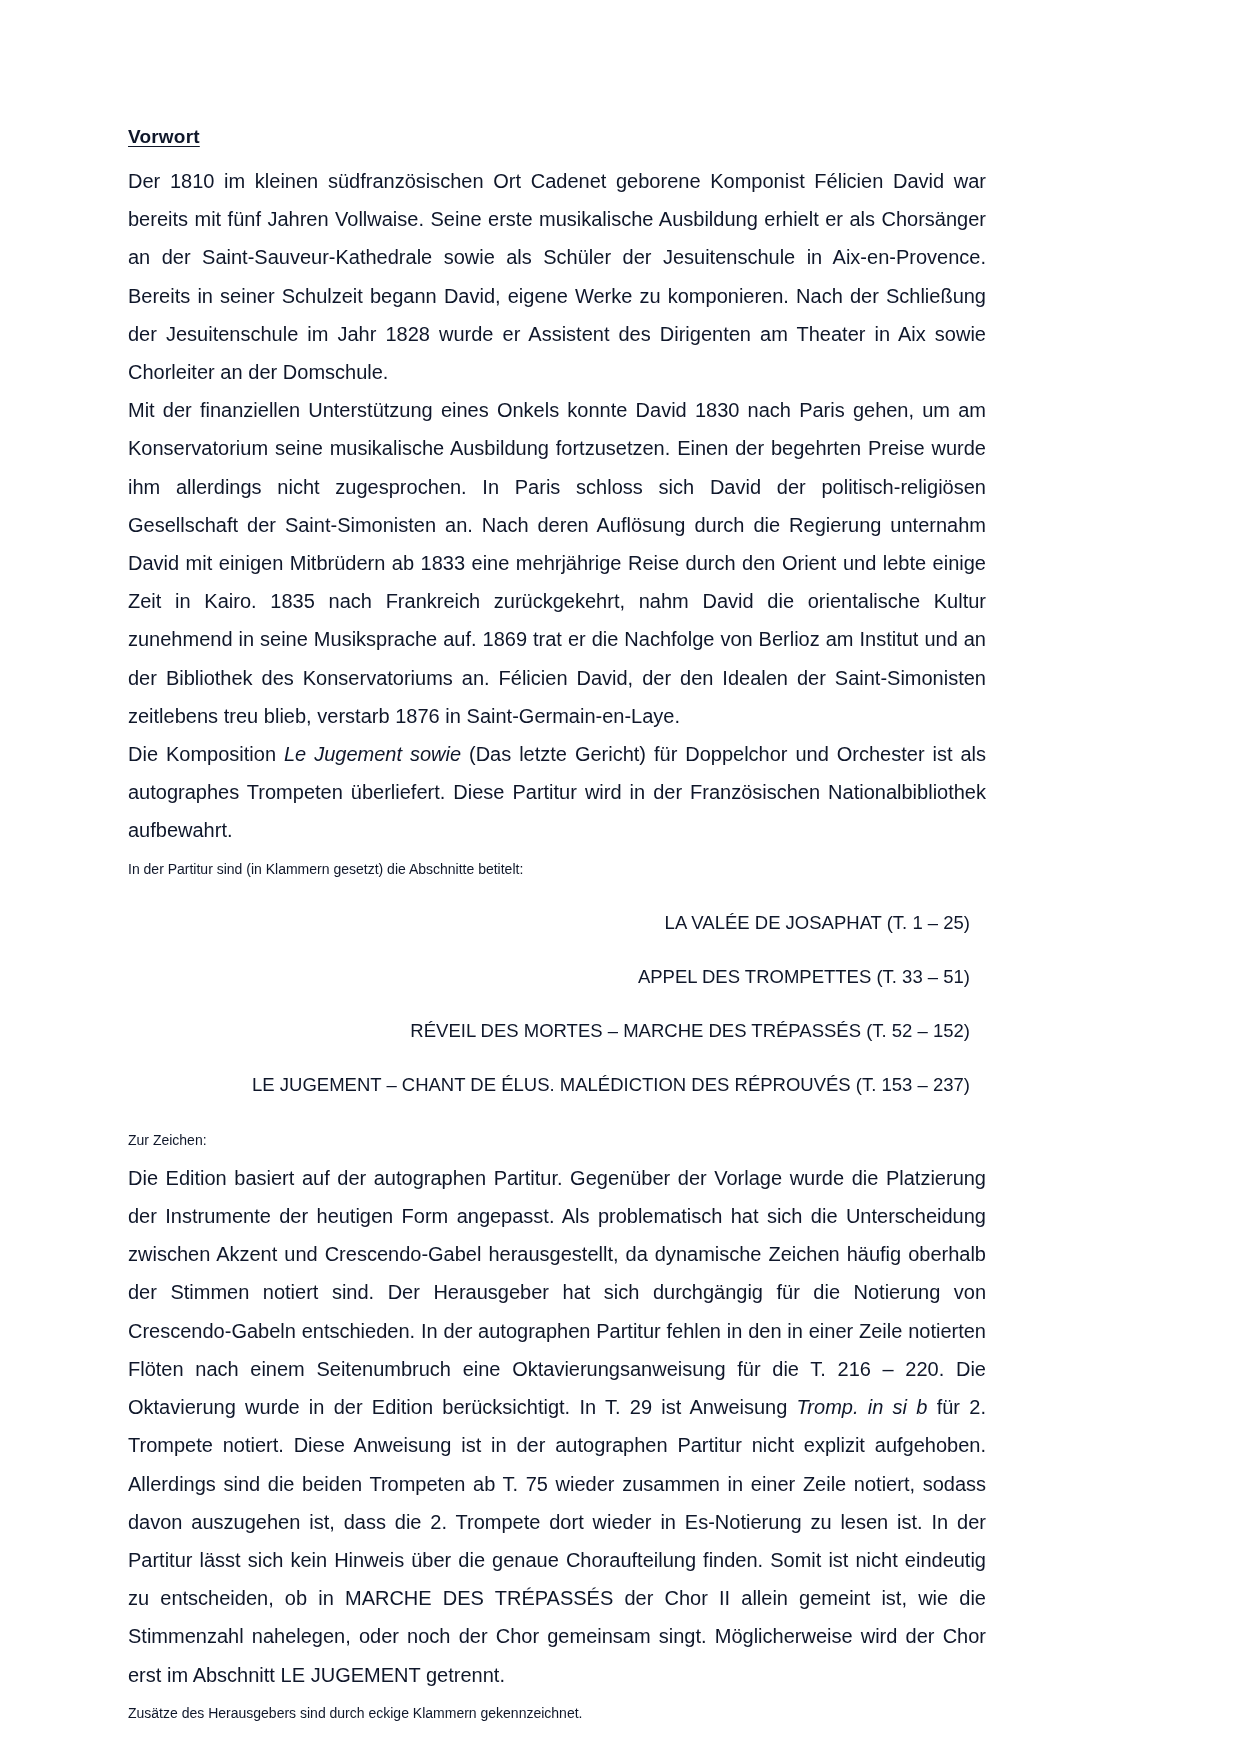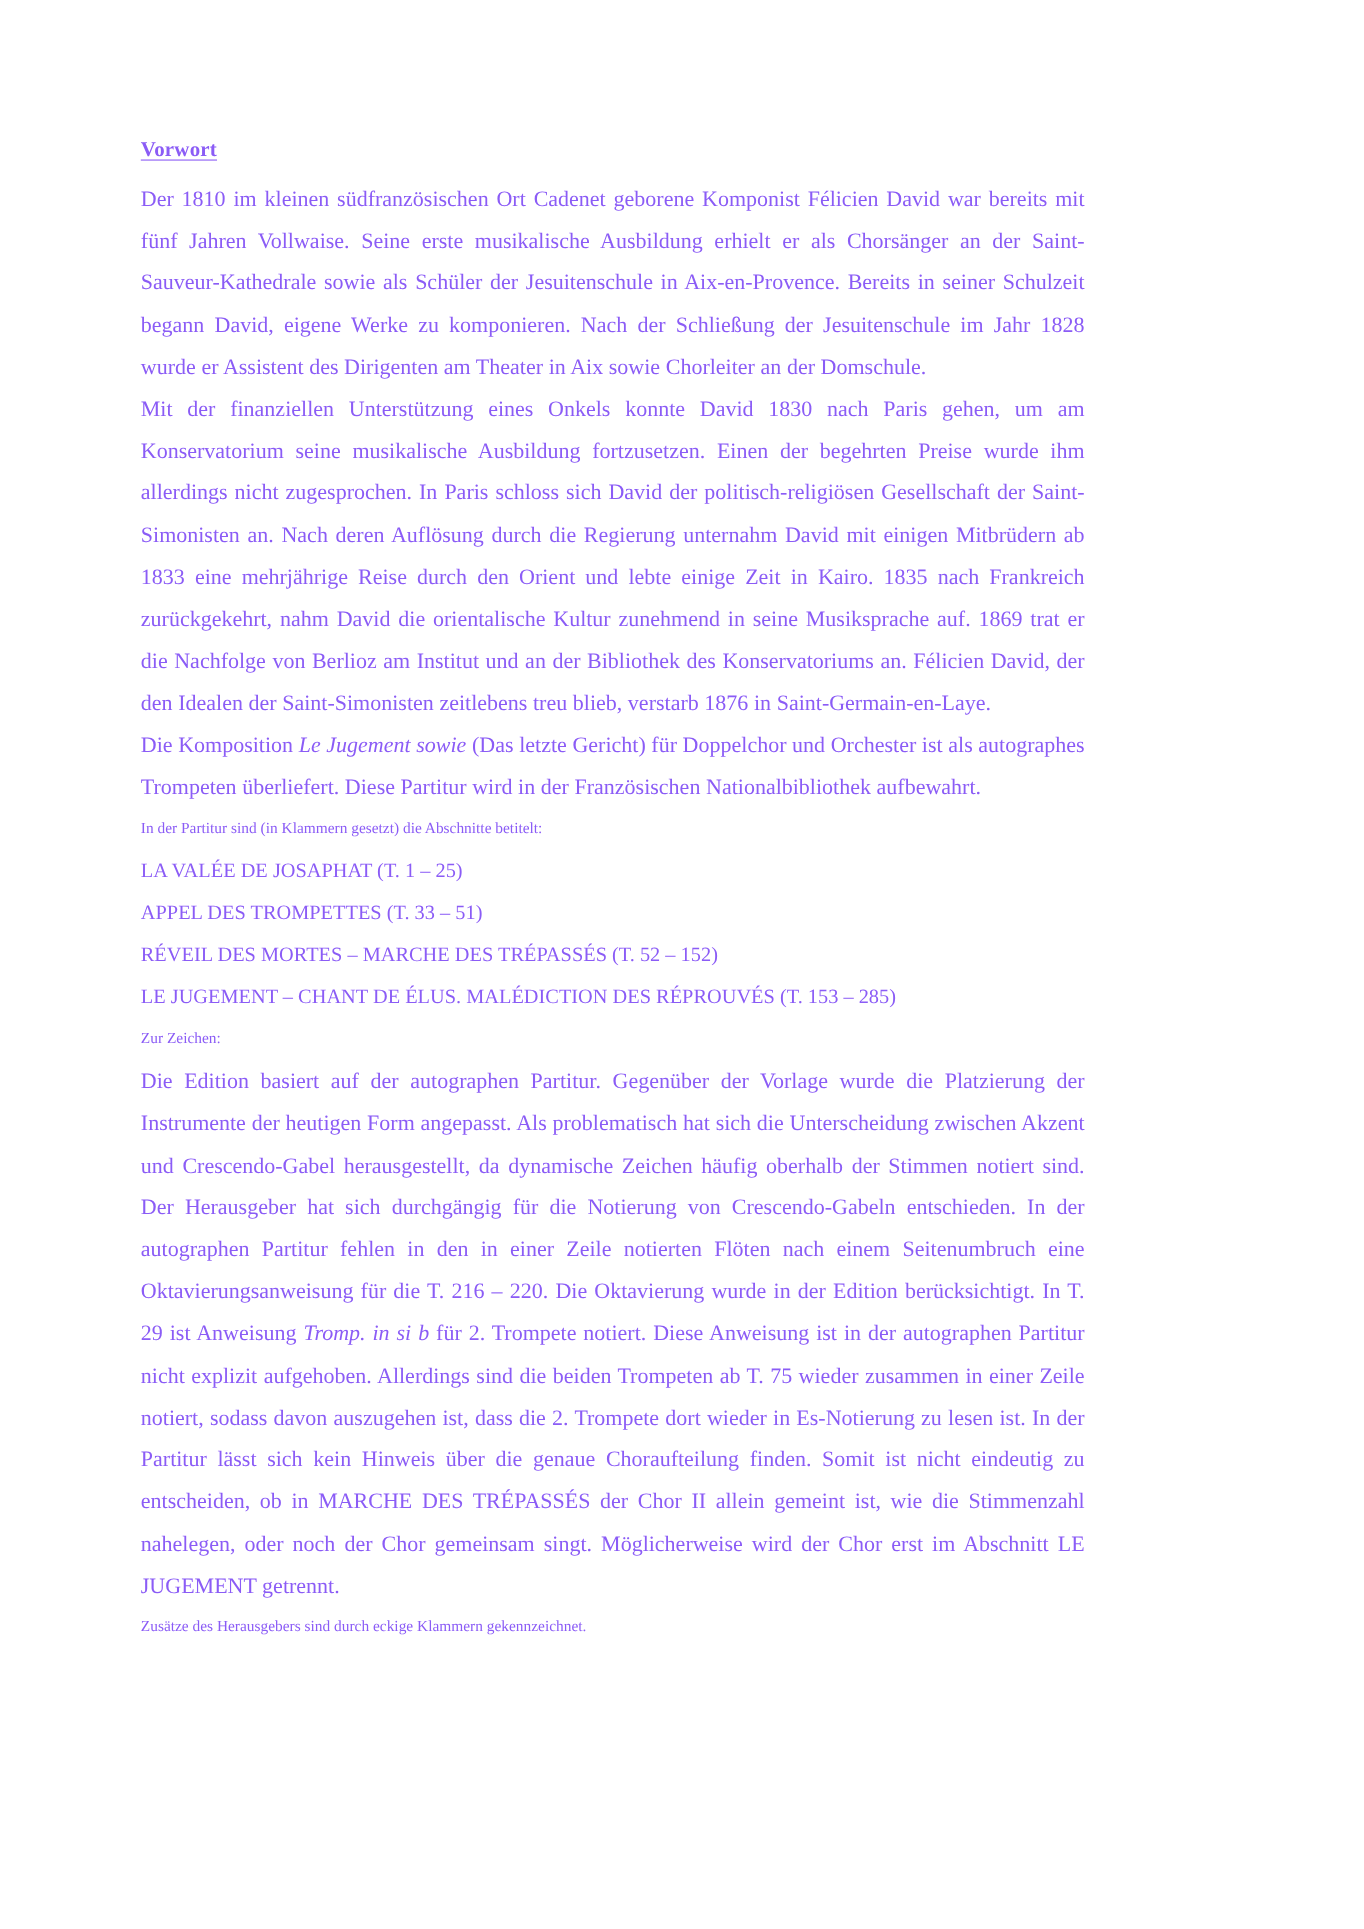--- a/index.html
+++ b/index.html
@@ -7,22 +7,22 @@
     padding: 0;
     background: #ffffff;
   }
   .page {
     position: relative;
     width: 1240px;
     height: 1754px;
     background: #ffffff;
     margin: 0 auto;
     overflow: hidden;
-    font-family: Liberation Serif, serif;
-    color: #8b5cf6;
+    font-family: Liberation Sans, sans-serif;
+    color: #0f172a;
   }
   .content {
     position: absolute;
     left: 128px;
     top: 118px;
     width: 858px;
   }
   .doc-heading {
     font-size: 19px;
     font-weight: bold;
@@ -40,22 +40,22 @@
     margin: 0;
     hyphens: none;
     word-spacing: 0.1px;
   }
   p.body-par.last-full {
     text-align: justify;
   }
   .movement-line {
     font-size: 18.5px;
     line-height: 38.2px;
-    text-align: left;
-    margin: 0;
+    text-align: right;
+    margin: 16px;
     white-space: nowrap;
   }
   .plain-line {
     font-size: 14px;
     line-height: 38.2px;
     text-align: left;
     margin: 0;
   }
   .it {
     font-style: italic;
@@ -76,21 +76,21 @@
     <p class="body-par"><span>Die Komposition </span><span class="it">Le Jugement sowie</span><span> (Das letzte Gericht) für Doppelchor und Orchester ist als autographes Trompeten überliefert. Diese Partitur wird in der Französischen Nationalbibliothek aufbewahrt.</span></p>
 
     <p class="plain-line">In der Partitur sind (in Klammern gesetzt) die Abschnitte betitelt:</p>
 
     <p class="movement-line">LA VALÉE DE JOSAPHAT  (T. 1 – 25)</p>
 
     <p class="movement-line">APPEL DES TROMPETTES (T. 33 – 51)</p>
 
     <p class="movement-line">RÉVEIL DES MORTES  –  MARCHE DES TRÉPASSÉS (T. 52 – 152)</p>
 
-    <p class="movement-line">LE JUGEMENT – CHANT DE ÉLUS. MALÉDICTION DES RÉPROUVÉS (T. 153 – 285)</p>
+    <p class="movement-line">LE JUGEMENT – CHANT DE ÉLUS. MALÉDICTION DES RÉPROUVÉS (T. 153 – 237)</p>
 
     <p class="plain-line">Zur Zeichen:</p>
 
     <p class="body-par last-full"><span>Die Edition basiert auf der autographen Partitur. Gegenüber der Vorlage wurde die Platzierung der Instrumente der heutigen Form angepasst. Als problematisch hat sich die Unterscheidung zwischen Akzent und Crescendo-Gabel herausgestellt, da dynamische Zeichen häufig oberhalb der Stimmen notiert sind. Der Herausgeber hat sich durchgängig für die Notierung von Crescendo-Gabeln entschieden. In der autographen Partitur fehlen in den in einer Zeile notierten Flöten nach einem Seitenumbruch eine Oktavierungsanweisung für die T. 216 – 220. Die Oktavierung wurde in der Edition berücksichtigt. In T. 29 ist Anweisung </span><span class="it">Tromp. in si b</span><span> für 2. Trompete notiert. Diese Anweisung ist in der autographen Partitur nicht explizit aufgehoben. Allerdings sind die beiden Trompeten ab T. 75 wieder zusammen in einer Zeile notiert, sodass davon auszugehen ist, dass die 2. Trompete dort wieder in Es-Notierung zu lesen ist. In der Partitur lässt sich kein Hinweis über die genaue Choraufteilung finden. Somit ist nicht eindeutig zu entscheiden, ob in MARCHE DES TRÉPASSÉS der Chor II allein gemeint ist, wie die Stimmenzahl nahelegen, oder noch der Chor gemeinsam singt. Möglicherweise wird der Chor erst im Abschnitt LE JUGEMENT getrennt.</span></p>
 
     <p class="plain-line">Zusätze des Herausgebers sind durch eckige Klammern gekennzeichnet.</p>
 
   </div>
 </div>
 

